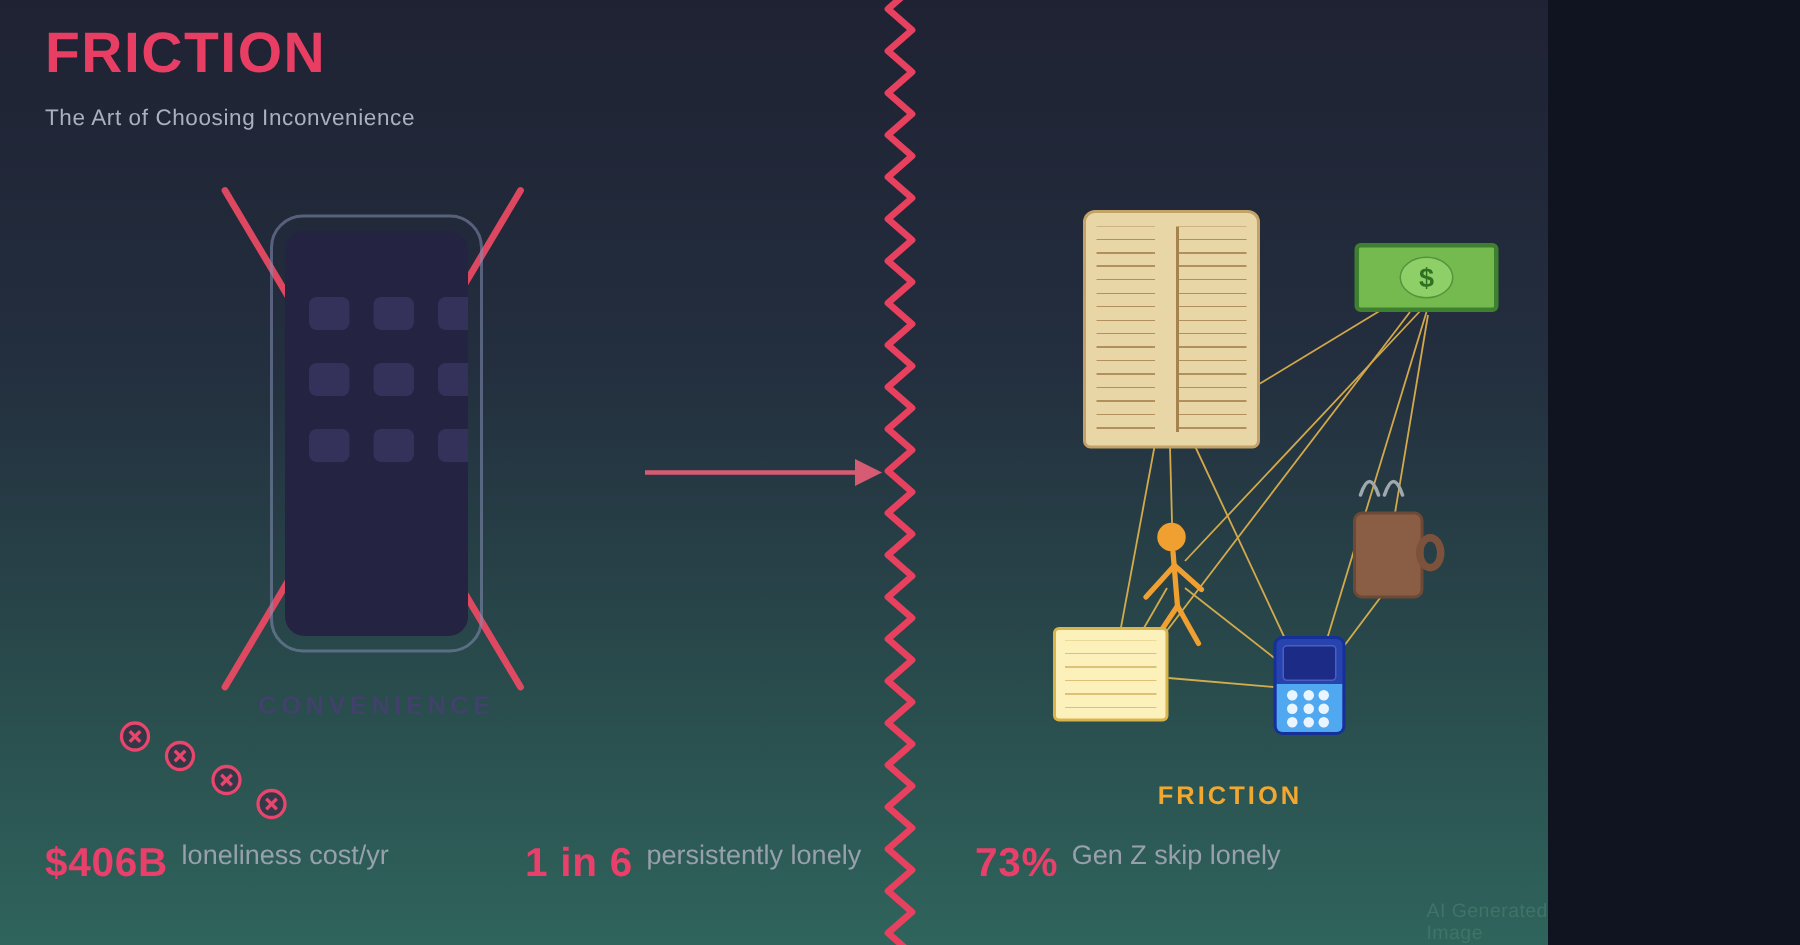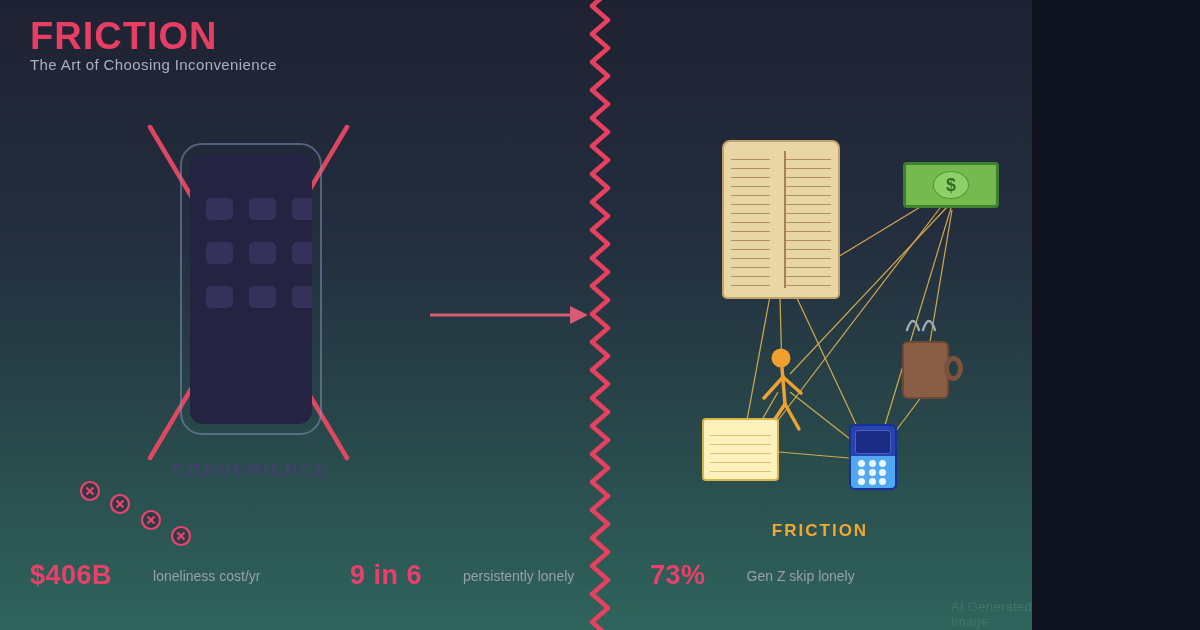--- a/index.html
+++ b/index.html
@@ -9,38 +9,38 @@
     font-family:"Liberation Sans", sans-serif;
     background:linear-gradient(180deg,#1f2233 0%,#232e3e 38%,#294b4c 72%,#2f645c 100%);
   }
   .overlay{ position:absolute; inset:0; width:1200px; height:630px; pointer-events:none; }
 
   
   .header{ position:absolute; left:30px; top:16px; }
   .title{ font-size:38px; line-height:40px; font-weight:800; letter-spacing:1px; }
   .title.l1{ color:#e83e63; }
   .title.l2{ color:#f3f4f6; }
-  .subtitle{ margin-top:0; font-size:15px; color:#aab0c2; letter-spacing:.4px; }
+  .subtitle{ margin-top:14px; font-size:15px; color:#aab0c2; letter-spacing:.4px; }
 
   
   .phone{ position:absolute; left:180px; top:143px; width:142px; height:292px;
           border:2px solid rgba(132,142,178,.55); border-radius:22px; }
   .phone-screen{ position:absolute; left:8px; right:8px; top:9px; bottom:9px;
           background:#252342; border-radius:13px; overflow:hidden; }
   .app-grid{ display:grid; grid-template-columns:repeat(3,1fr); gap:22px 16px; padding:44px 16px 0; }
   .app-icon{ width:27px; height:22px; background:#34315a; border-radius:5px; }
 
   .convenience{ position:absolute; left:168px; top:461px; width:166px; text-align:center;
           font-size:17px; font-weight:700; letter-spacing:3px; color:#41416b; }
 
   
-  .stat{ position:absolute; top:560px; display:flex; align-items:center; gap:9px; }
+  .stat{ position:absolute; top:560px; display:flex; align-items:flex-start; gap:9px; }
   .stat.s0{ left:30px; } .stat.s1{ left:350px; } .stat.s2{ left:650px; }
   .stat-value{ font-size:27px; font-weight:800; color:#e8406a; letter-spacing:.5px; }
-  .stat-caption{ font-size:14px; color:#97a0ab;margin-left:32px; }
+  .stat-caption{ font-size:18px; color:#97a0ab; }
 
   
   .book{ position:absolute; left:722px; top:140px; width:118px; height:159px;
          background:#e9d6a6; border:2px solid #c2a269; border-radius:8px 8px 5px 5px;
          display:flex; }
   .book-page{ flex:1; margin:9px 7px;
          background:repeating-linear-gradient(to bottom, transparent 0, transparent 8px, #b1905c 8px, #b1905c 9px); }
   .book-page.right{ border-left:2px solid #a5824f; padding-left:6px; }
 
   .money{ position:absolute; left:903px; top:162px; width:96px; height:46px;
@@ -203,21 +203,21 @@
     </div>
   </div>
 
   <div class="friction-label">FRICTION</div>
 
   <div class="stat s0">
     <span class="stat-value">$406B</span>
     <span class="stat-caption">loneliness cost/yr</span>
   </div>
   <div class="stat s1">
-    <span class="stat-value">9 in 6</span>
+    <span class="stat-value">1 in 6</span>
     <span class="stat-caption">persistently lonely</span>
   </div>
   <div class="stat s2">
     <span class="stat-value">73%</span>
     <span class="stat-caption">Gen Z skip lonely</span>
   </div>
 
   <div class="watermark">AI Generated Image</div>
 
 </div>

